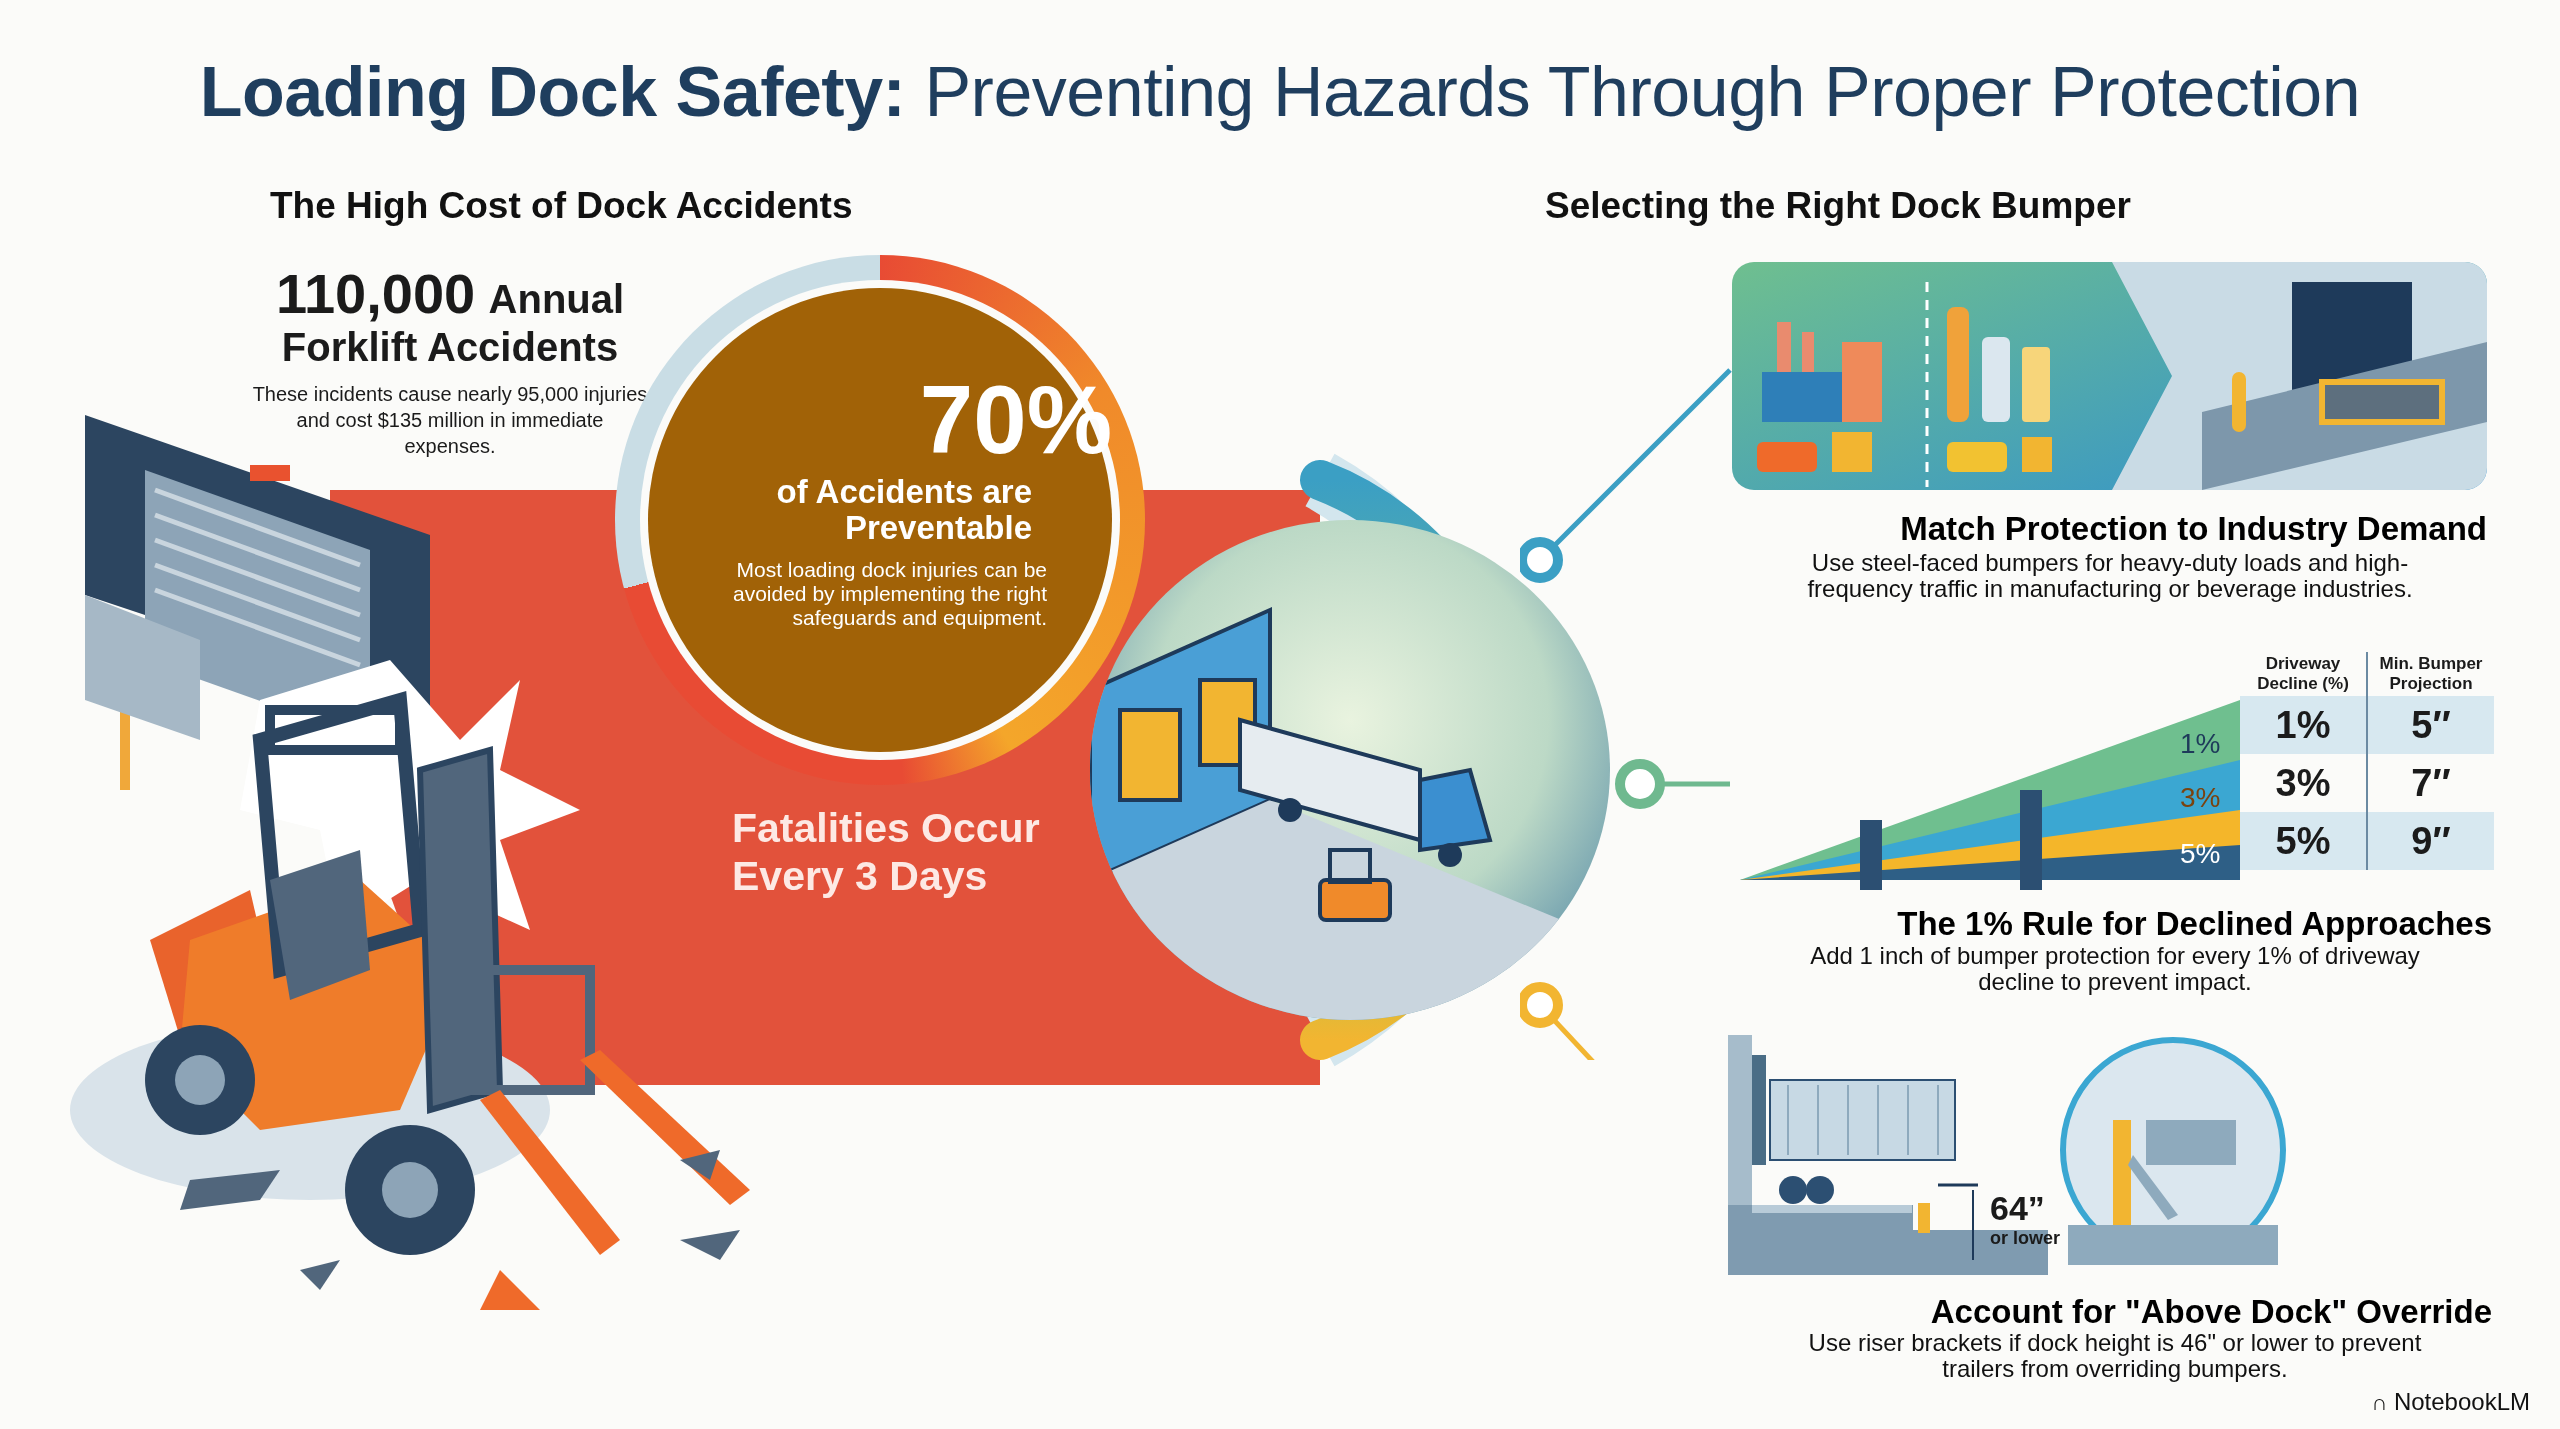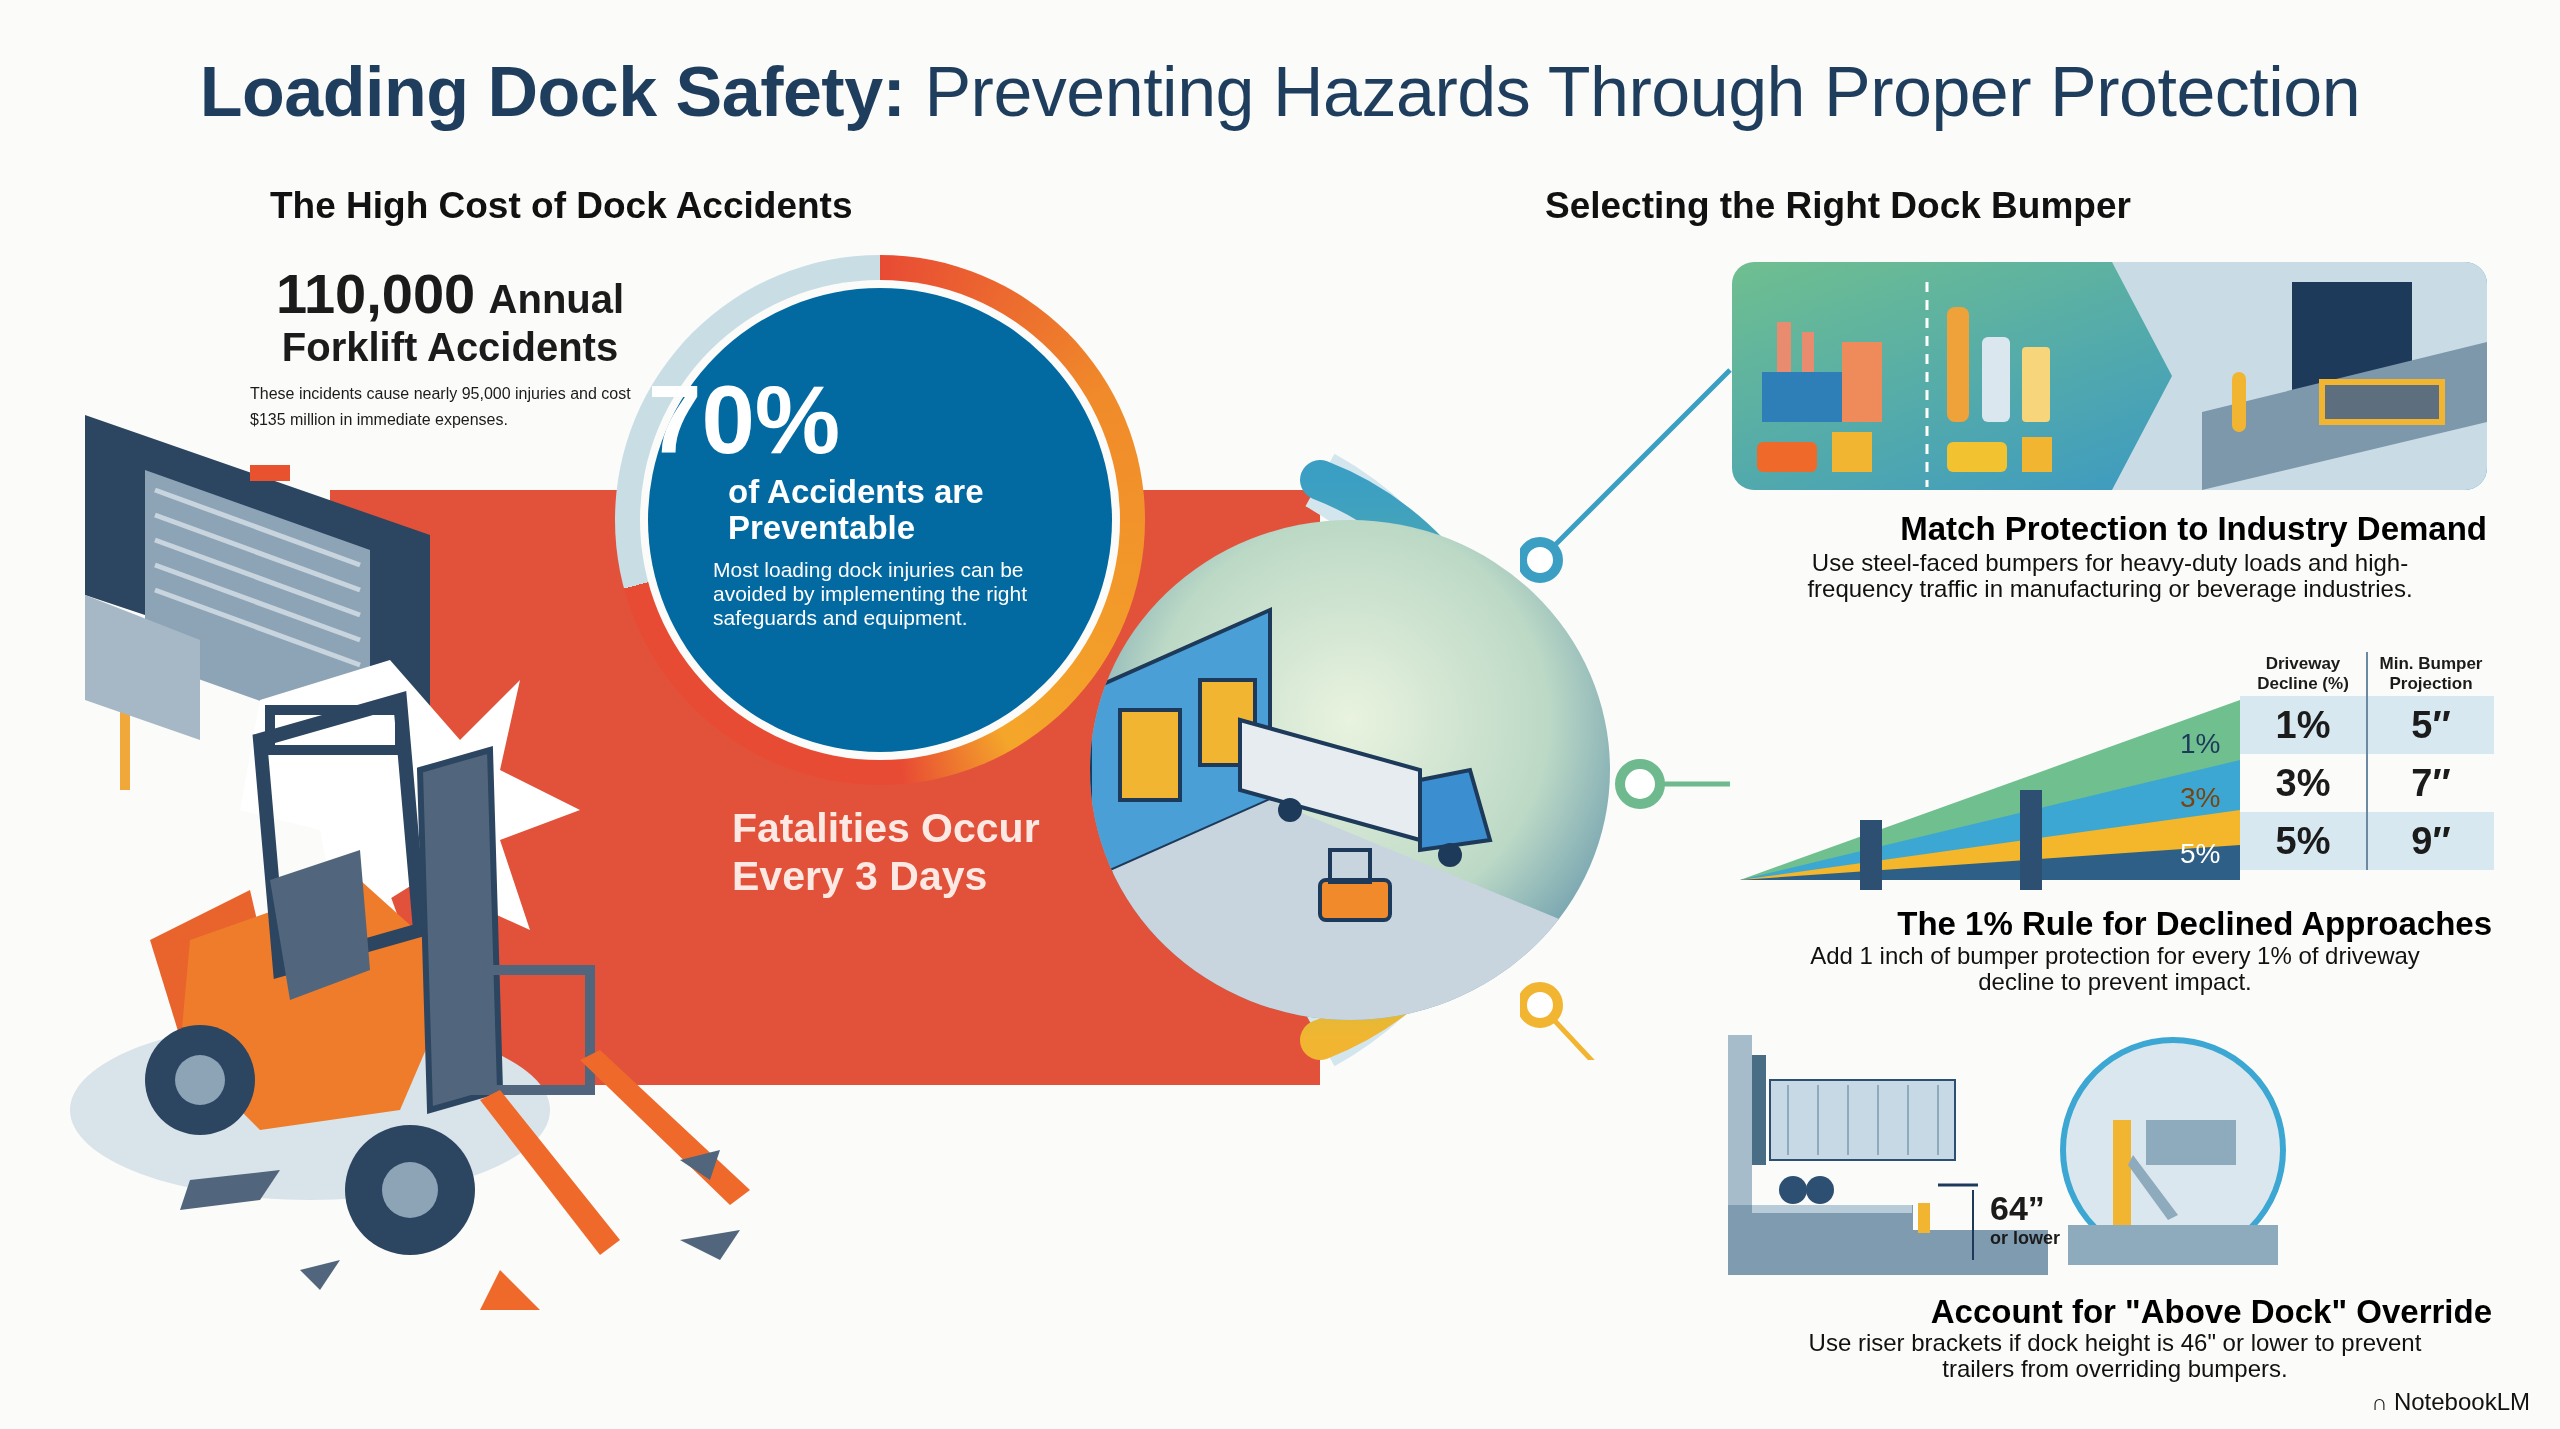--- a/index.html
+++ b/index.html
@@ -4,25 +4,25 @@
 <style>
   html,body{margin:0;padding:0;}
   body{width:2560px;height:1429px;background:#fbfbf9;position:relative;overflow:hidden;font-family:"Liberation Sans","DejaVu Sans",sans-serif;color:#1b1b1b;}
   .abs{position:absolute;}
   .title{left:0;top:52px;width:2560px;text-align:center;font-size:70px;color:#1f3e5e;letter-spacing:-0.5px;}
   .title b{font-weight:700;}
   .title span{font-weight:400;}
   .sec-h{font-size:37px;font-weight:700;color:#111;}
   .stat-big{font-size:48px;font-weight:700;line-height:48px;text-align:center;}
   .stat-big .num{font-size:56px;}
-  .stat-desc{font-size:16px;line-height:26px;}
+  .stat-desc{font-size:20px;line-height:26px;text-align:center;}
   .banner{left:330px;top:490px;width:990px;height:595px;background:#e2523b;clip-path:polygon(0 0,100% 0,100% 100%,13% 100%,0 40%);}
   .ring-outer{left:615px;top:255px;width:530px;height:530px;border-radius:50%;background:conic-gradient(#e84b34 0deg,#f08a2a 60deg,#f4a62a 150deg,#e84b34 175deg,#e84b34 255deg,#c9dde5 255deg,#c9dde5 360deg);}
   .ring-white{left:640px;top:280px;width:480px;height:480px;border-radius:50%;background:#fbfbf9;}
-  .ring-core{left:648px;top:288px;width:464px;height:464px;border-radius:50%;background:#0369a1;color:#fff;text-align:left;}
+  .ring-core{left:648px;top:288px;width:464px;height:464px;border-radius:50%;background:#a16207;color:#fff;text-align:right;}
   .pct{margin-top:82px;font-size:96px;font-weight:700;line-height:100px;}
   .pct-lbl{font-size:33px;font-weight:700;line-height:36px;margin-top:4px;}
   .pct-desc{font-size:21px;line-height:24px;margin-top:12px;}
   .fatal{left:720px;top:792px;color:#fde9e4;}
   .fatal h3{margin:12px;font-size:41px;line-height:48px;font-weight:700;}
   .fatal p{margin:8px 0 0;font-size:24px;line-height:26px;}
   .hub{left:1090px;top:520px;width:520px;height:500px;border-radius:50%;background:radial-gradient(circle at 50% 40%,#e9f3df 0%,#bcd9c6 50%,#2f6d9a 100%);overflow:hidden;}
   .panel{background:#3da7d2;border-radius:22px;overflow:hidden;}
   .card-title{font-size:33px;font-weight:700;text-align:right;color:#000000;}
   .card-desc{font-size:24px;line-height:26px;text-align:center;color:#111;}

